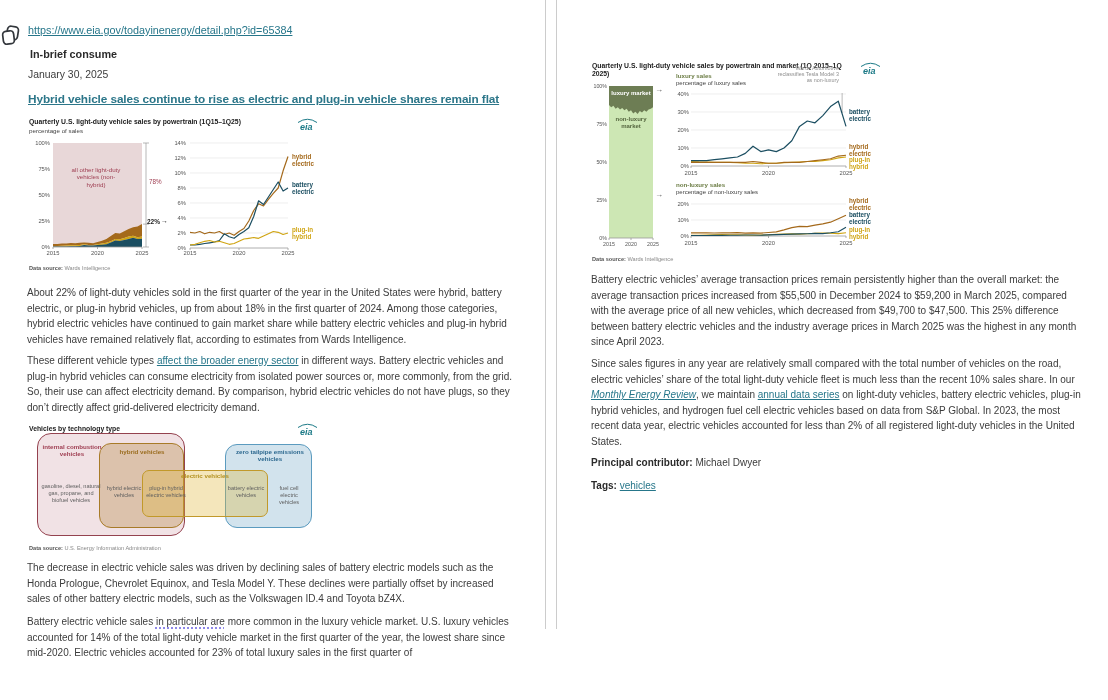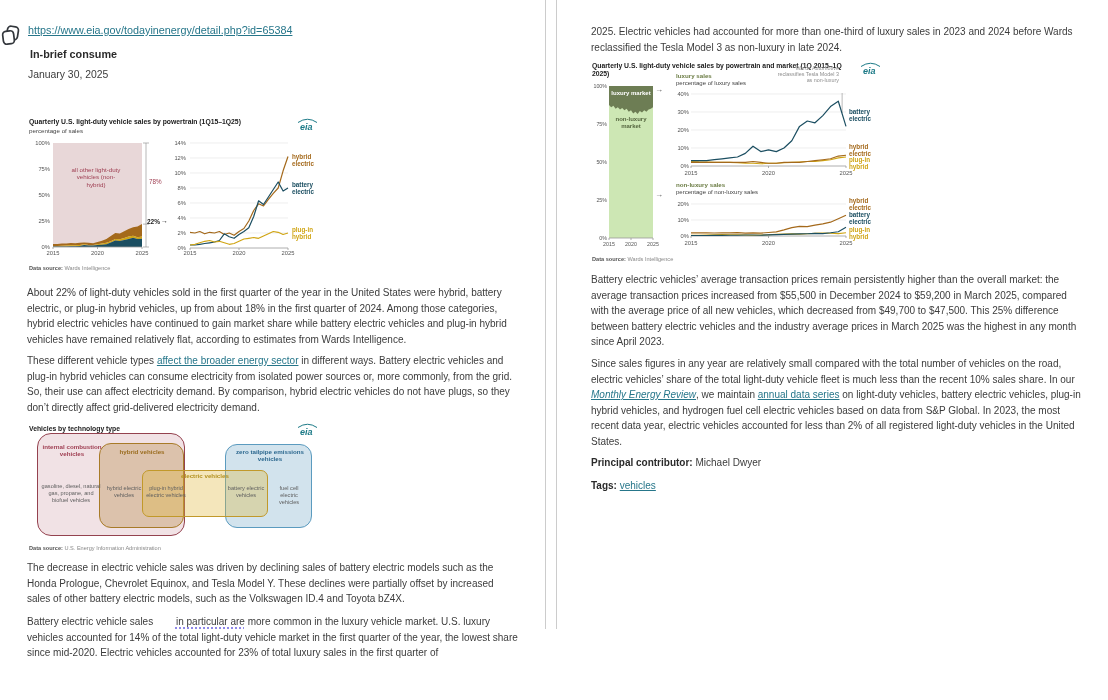--- a/index.html
+++ b/index.html
@@ -10,21 +10,21 @@
   a{cursor:pointer;}
   .url{position:absolute;left:28px;top:24px;font-size:10.8px;color:#26768a;text-decoration:underline;}
   .app-logo{position:absolute;left:1px;top:25px;}
   .kicker{position:absolute;left:30px;top:48px;font-size:10.8px;font-weight:bold;color:#2b2b2b;}
   .date{position:absolute;left:28px;top:69px;font-size:10.4px;}
   .title{position:absolute;left:28px;top:92px;font-size:11.8px;font-weight:bold;color:#2c7689;
     text-decoration:underline;letter-spacing:-0.1px;width:500px;}
   .para{position:absolute;margin:0;width:492px;font-size:10px;line-height:15.6px;color:#3c3c3c;}
   .lnk{color:#26768a;text-decoration:underline;}
   .ital{font-style:italic;}
-  .squiggle{text-decoration:underline dotted #8f88e8 2px;text-underline-offset:2px;margin-left:20px;}
+  .squiggle{text-decoration:underline dotted #8f88e8 2px;text-underline-offset:2px;}
   .blabel{font-weight:bold;color:#2b2b2b;}
   
   .chart{position:absolute;background:#fff;}
   .cvs{position:absolute;left:0;top:0;}
   .c-title{position:absolute;left:1px;top:2px;font-size:6.8px;font-weight:bold;color:#1a1a1a;line-height:8px;}
   .c-sub{position:absolute;left:1px;font-size:6.2px;color:#444;}
   .tk{position:absolute;font-size:5.8px;color:#555;line-height:6.5px;}
   .tks{font-size:5.3px;}
   .slab{position:absolute;font-size:6.3px;font-weight:bold;line-height:6.8px;width:30px;}
   .eia{position:absolute;}
@@ -54,20 +54,21 @@
   <svg class="app-logo" width="20" height="22" viewBox="0 0 20 22">
     <g fill="#ffffff" stroke="#33373c" stroke-width="1.7" stroke-linejoin="round">
       <rect x="6" y="1.5" width="11" height="13" rx="3.5" transform="rotate(9 11.5 8)"></rect>
       <rect x="2" y="6" width="11" height="13" rx="3.5" transform="rotate(-7 7.5 12.5)"></rect>
     </g>
   </svg>
 
   <a class="url">https://www.eia.gov/todayinenergy/detail.php?id=65384</a>
   <div class="kicker">In-brief consume</div>
   <div class="date">January 30, 2025</div>
+  <a class="title">Hybrid vehicle sales continue to rise as electric and plug-in vehicle shares remain flat</a>
 
   <div class="chart" id="chart1" style="left:28px;top:116px;width:292px;height:158px;">
     <svg class="cvs" id="c1svg" width="292" height="158">
         <rect x="25" y="27" width="89" height="104" fill="#e8d7d8"></rect>
         <polygon points="25.0,128.0 29.4,128.0 33.9,127.5 38.4,127.5 42.8,127.0 47.3,127.3 51.7,126.7 56.1,126.4 60.6,126.8 65.1,127.3 69.5,125.9 74.0,124.8 78.4,123.1 82.8,120.0 87.3,117.0 91.8,117.5 96.2,115.2 100.6,113.0 105.1,111.3 109.5,110.5 114.0,107.9 114.0,120.6 109.5,121.2 105.1,119.7 100.6,120.6 96.2,122.0 91.8,123.3 87.3,123.1 82.8,125.2 78.4,126.8 74.0,127.5 69.5,128.2 65.1,129.0 60.6,128.9 56.1,128.3 51.7,129.0 47.3,129.3 42.8,129.2 38.4,129.4 33.9,129.8 29.4,130.1 25.0,130.2" fill="#a4691b" stroke="none"></polygon>
         <polygon points="25.0,130.2 29.4,130.1 33.9,129.8 38.4,129.4 42.8,129.2 47.3,129.3 51.7,129.0 56.1,128.3 60.6,128.9 65.1,129.0 69.5,128.2 74.0,127.5 78.4,126.8 82.8,125.2 87.3,123.1 91.8,123.3 96.2,122.0 100.6,120.6 105.1,119.7 109.5,121.2 114.0,120.6 114.0,122.7 109.5,123.1 105.1,121.8 100.6,122.9 96.2,123.9 91.8,125.0 87.3,124.4 82.8,126.6 78.4,128.2 74.0,128.7 69.5,129.1 65.1,129.6 60.6,129.4 56.1,129.0 51.7,130.0 47.3,130.2 42.8,130.3 38.4,130.4 33.9,130.5 29.4,130.6 25.0,130.6" fill="#d0a514" stroke="none"></polygon>
         <polygon points="25.0,130.6 29.4,130.6 33.9,130.5 38.4,130.4 42.8,130.3 47.3,130.2 51.7,130.0 56.1,129.0 60.6,129.4 65.1,129.6 69.5,129.1 74.0,128.7 78.4,128.2 82.8,126.6 87.3,124.4 91.8,125.0 96.2,123.9 100.6,122.9 105.1,121.8 109.5,123.1 114.0,122.7 114.0,131.0 109.5,131.0 105.1,131.0 100.6,131.0 96.2,131.0 91.8,131.0 87.3,131.0 82.8,131.0 78.4,131.0 74.0,131.0 69.5,131.0 65.1,131.0 60.6,131.0 56.1,131.0 51.7,131.0 47.3,131.0 42.8,131.0 38.4,131.0 33.9,131.0 29.4,131.0 25.0,131.0" fill="#1b4e61" stroke="none"></polygon>
         <line x1="25" y1="131" x2="114" y2="131" stroke="#999999" stroke-width="0.8"></line>
         <line x1="25" y1="131" x2="25" y2="133" stroke="#999999" stroke-width="0.8"></line>
         <line x1="69.5" y1="131" x2="69.5" y2="133" stroke="#999999" stroke-width="0.8"></line>
@@ -156,21 +157,20 @@
     <div class="src" style="left:1px;top:122px;"><b>Data source:</b><span> U.S. Energy Information Administration</span></div>
   </div>
 
   <p class="para" style="left:27px;top:560px;">The decrease in electric vehicle sales was driven by declining sales of battery electric models such as the Honda Prologue, Chevrolet Equinox, and Tesla Model Y. These declines were partially offset by increased sales of other battery electric models, such as the Volkswagen ID.4 and Toyota bZ4X.</p>
 
   <p class="para" style="left:27px;top:614px;"><span>Battery electric vehicle sales </span><span class="squiggle">in particular are</span><span> more common in the luxury vehicle market. U.S. luxury vehicles accounted for 14% of the total light-duty vehicle market in the first quarter of the year, the lowest share since mid-2020. Electric vehicles accounted for 23% of total luxury sales in the first quarter of</span></p>
 </div>
 
 <div class="page page-right">
 
-  <p class="para" style="left:34px;top:24px;width:490px;">2025. Electric vehicles had accounted for more than one-third of luxury sales in 2023 and 2024 before Wards reclassified the Tesla Model 3 as non-luxury in late 2024.</p>
 
   <div class="chart" id="chart2" style="left:34px;top:60px;width:292px;height:206px;">
     <svg class="cvs" id="c2svg" width="292" height="206">
         <rect x="18" y="26" width="44" height="152" fill="#cde7b4"></rect>
         <polygon points="18.0,26.0 20.2,26.0 22.4,26.0 24.6,26.0 26.8,26.0 29.0,26.0 31.2,26.0 33.4,26.0 35.6,26.0 37.8,26.0 40.0,26.0 42.2,26.0 44.4,26.0 46.6,26.0 48.8,26.0 51.0,26.0 53.2,26.0 55.4,26.0 57.6,26.0 59.8,26.0 62.0,26.0 62.0,47.3 59.8,48.8 57.6,49.6 55.4,51.8 53.2,50.3 51.0,52.6 48.8,51.1 46.6,54.1 44.4,51.8 42.2,53.4 40.0,50.3 37.8,51.8 35.6,48.8 33.4,50.3 31.2,48.0 29.0,49.6 26.8,47.3 24.6,48.8 22.4,45.8 20.2,47.3 18.0,45.0" fill="#6d7d54" stroke="none"></polygon>
         <line x1="18" y1="178" x2="62" y2="178" stroke="#999999" stroke-width="0.8"></line>
         <line x1="18" y1="178" x2="18" y2="180" stroke="#999999" stroke-width="0.8"></line>
         <line x1="40" y1="178" x2="40" y2="180" stroke="#999999" stroke-width="0.8"></line>
         <line x1="62" y1="178" x2="62" y2="180" stroke="#999999" stroke-width="0.8"></line>
         <line x1="100" y1="88" x2="255" y2="88" stroke="#e3e3e3" stroke-width="0.6"></line>

